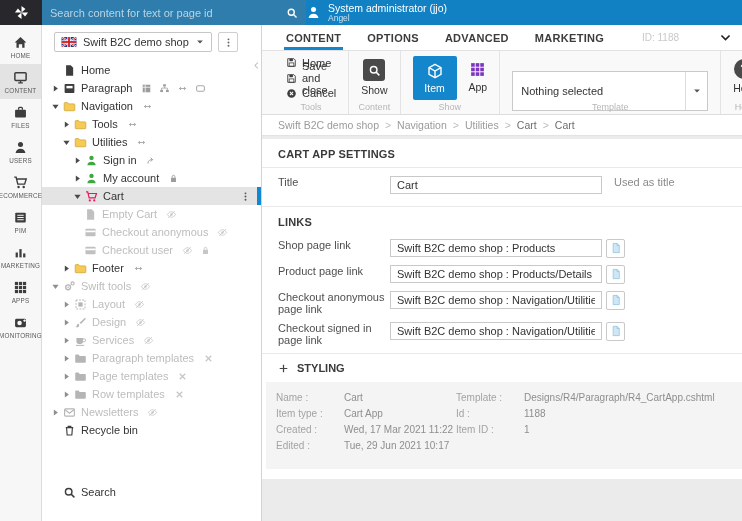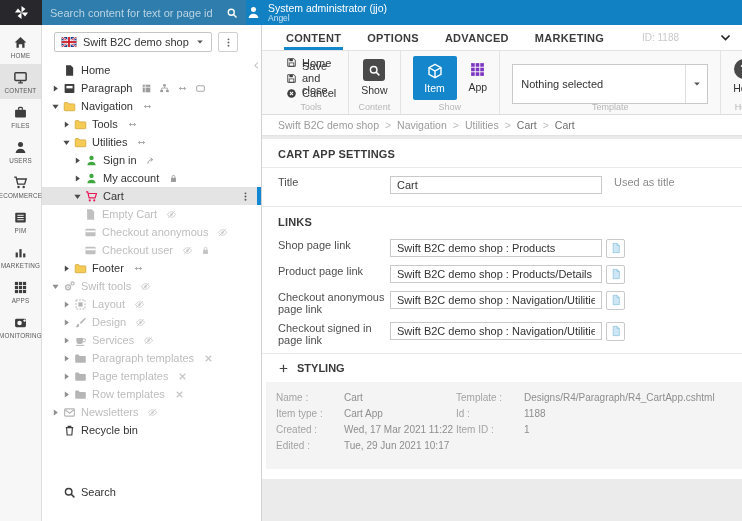--- a/index.html
+++ b/index.html
@@ -6,21 +6,21 @@
   html,body{width:742px;height:521px;overflow:hidden}
   body{font-family:"Liberation Sans",sans-serif;background:#fff;color:#333}
   .icn{display:inline-flex;flex:0 0 auto}
   .icn svg{width:100%;height:100%;display:block}
 
   .app{position:relative;width:742px;height:521px}
   
   .topbar{height:25px;display:flex;align-items:stretch;background:#1181c3}
   .logo{width:42px;background:#28282c;display:flex;align-items:center;justify-content:center;cursor:pointer}
   .logo .icn{width:15px;height:15px}
-  .searchwrap{width:204px;background:#2f7dac;display:flex;align-items:center;padding:0 8px;gap:6px}
+  .searchwrap{width:264px;background:#2f7dac;display:flex;align-items:center;padding:0 8px;gap:6px}
   .searchinput{flex:1;background:transparent;border:none;outline:none;color:#e8f2f9;font-size:11px;font-family:inherit;min-width:0}
   .searchinput::placeholder{color:#b9d4e4}
   .searchicon{width:12px;height:12px;color:#fff;cursor:pointer}
   .topright{flex:1;display:flex;align-items:center;padding-right:8px}
   .topuser{display:flex;align-items:center;gap:7px;color:#fff;cursor:pointer}
   .topuser .icn{width:15px;height:15px;color:#fff}
   .uname{font-size:10.5px;line-height:11px}
   .usub{font-size:8.5px;color:#cbe2f2;line-height:9px}
 
   .shell{display:flex;height:496px}
@@ -69,21 +69,21 @@
   .toolcol{display:flex;flex-direction:column;gap:1px}
   .toollink{display:flex;align-items:center;gap:5px;font-size:11px;color:#333;height:15px;cursor:pointer}
   .toollink .icn{width:11px;height:11px;color:#3d3d3d}
   .bigcell{display:flex;flex-direction:column;align-items:center;gap:3px;font-size:10.5px;color:#333;cursor:pointer}
   .showbox{width:22px;height:22px;background:#4a4a4a;border-radius:3px;display:flex;align-items:center;justify-content:center;margin-top:3px}
   .showbox .icn{width:13px;height:13px;color:#fff}
   .itembtn{width:44px;height:44px;background:#1386cc;border-radius:2px;color:#fff;display:flex;flex-direction:column;align-items:center;justify-content:center;gap:3px;font-size:10.5px;cursor:pointer}
   .itembtn .icn{width:16px;height:16px;color:#fff}
   .appcell{padding-top:5px}
   .appcell .icn{width:17px;height:17px;color:#7c35c1}
-  .tdrop{width:196px;height:40px;margin-top:8px;background:#fff;border:1px solid #c9c9c9;display:flex;align-items:stretch;font-size:11px;color:#333;cursor:pointer}
+  .tdrop{width:196px;height:40px;margin-top:15px;background:#fff;border:1px solid #c9c9c9;display:flex;align-items:stretch;font-size:11px;color:#333;cursor:pointer}
   .tdroptext{flex:1;display:flex;align-items:center;padding:0 8px}
   .tdropcaret{width:22px;border-left:1px solid #ddd;display:flex;align-items:center;justify-content:center;color:#555}
   .tdropcaret .icn{width:10px;height:10px}
   .helpcell{padding-top:3px}
   .helpcirc{width:20px;height:20px;border-radius:50%;background:#4a4a4a;color:#fff;display:flex;align-items:center;justify-content:center;font-size:12px;font-weight:bold}
 
   .breadcrumb{height:21px;background:#fff;border-bottom:1px solid #e3e3e3;display:flex;align-items:center;padding-left:16px;font-size:10.5px;color:#9b9b9b;gap:6px;margin-bottom:3px;flex:0 0 auto}
   .bc-sep{color:#bdbdbd}
   .bc-item{cursor:pointer}
   .bc-item.dark{color:#6f6f6f}

